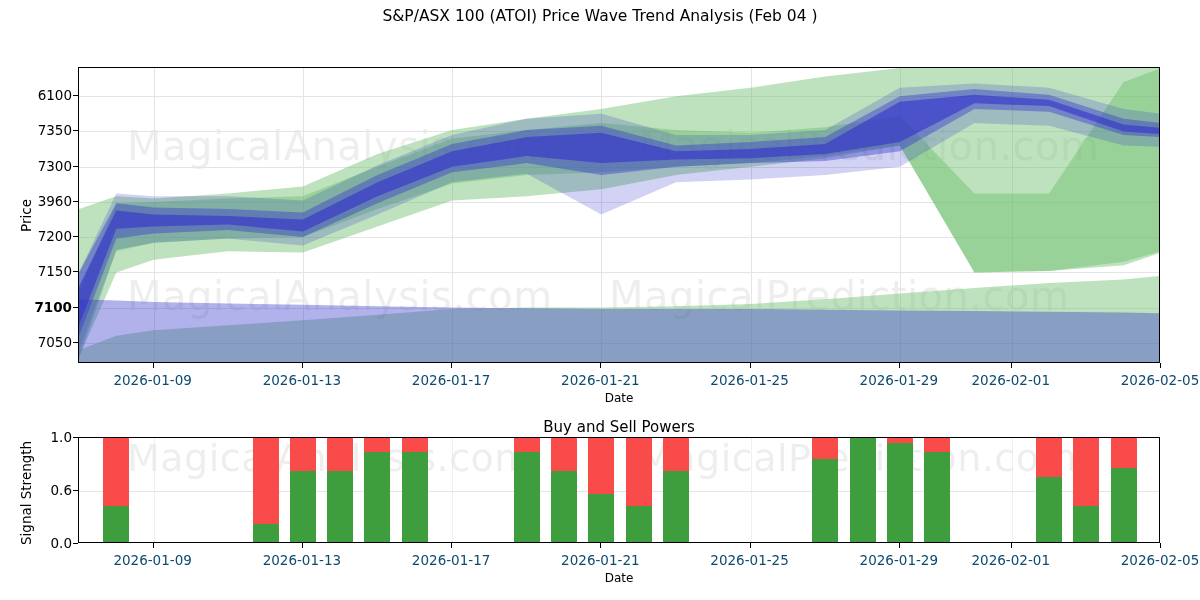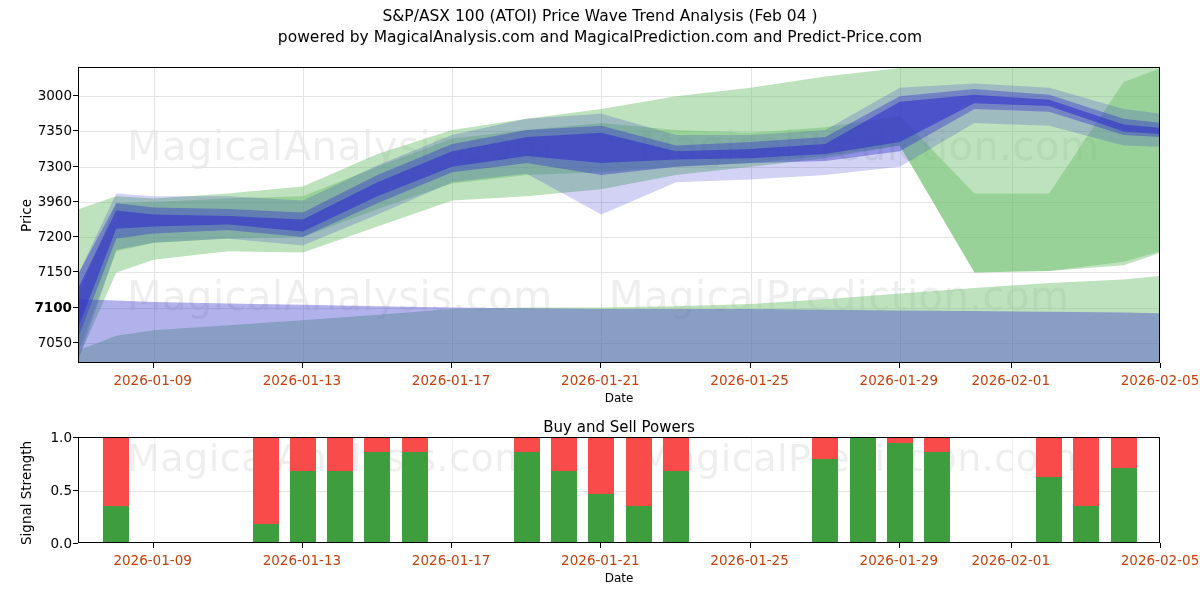--- a/index.html
+++ b/index.html
@@ -16,21 +16,21 @@
   .panel{position:absolute;}
   .plotframe{position:absolute;inset:0;border:1.1px solid #000;box-sizing:border-box;
              overflow:hidden;background:#fff;}
   .gridline{position:absolute;left:0;right:0;height:1px;background:#e4e4e6;}
   .vgridline{position:absolute;top:0;bottom:0;width:1px;background:#e4e4e6;}
 
   .ytick-label{position:absolute;right:0;transform:translateY(-50%);
                font-size:13.5px;text-align:right;white-space:nowrap;color:#000;}
   .ytick-mark{position:absolute;width:5px;height:1px;background:#000;}
   .xtick-label{position:absolute;transform:translateX(-50%);font-size:13.5px;
-               white-space:nowrap;color:#c2410c;text-align:right;}
+               white-space:nowrap;color:#0c4a6e;text-align:right;}
   .xtick-mark{position:absolute;width:1px;height:5px;background:#000;}
 
   .axis-label-x{position:absolute;transform:translateX(-50%);font-size:12px;color:#000;}
   .axis-label-y{position:absolute;transform-origin:0 0;transform:rotate(-90deg);
                 font-size:13.5px;color:#000;white-space:nowrap;}
 
   .subplot-title{position:absolute;transform:translateX(-50%);font-size:15px;color:#000;
                  white-space:nowrap;}
 
   
@@ -45,21 +45,20 @@
   .bar-red{position:absolute;left:0;right:0;}
   .bar-green{position:absolute;left:0;right:0;bottom:0;}
 </style>
 </head>
 <body>
 
 <div id="root">
 
   <div class="title-block">
     <div class="title-line">S&amp;P/ASX 100 (ATOI) Price Wave Trend Analysis (Feb 04 )</div>
-    <div class="title-line">powered by MagicalAnalysis.com and MagicalPrediction.com and Predict-Price.com</div>
   </div>
 
   <div class="panel" id="price-panel" style="left:78px;top:67px;width:1082px;height:296px;">
     <div class="plotframe">
 
       <div class="wm" style="left:48px;top:55px;">MagicalAnalysis.com</div>
       <div class="wm" style="left:560px;top:55px;">MagicalPrediction.com</div>
       <div class="wm" style="left:48px;top:205px;">MagicalAnalysis.com</div>
       <div class="wm" style="left:530px;top:205px;">MagicalPrediction.com</div>
 
@@ -99,21 +98,21 @@
         <div class="ytick-label" style="top: 204.381px; right: 1088px;">7150</div>
         <div class="ytick-mark" style="top: 204.381px; left: -5px;"></div>
         <div class="ytick-label" style="top: 169.143px; right: 1088px;">7200</div>
         <div class="ytick-mark" style="top: 169.143px; left: -5px;"></div>
         <div class="ytick-label" style="top: 133.905px; right: 1088px;">3960</div>
         <div class="ytick-mark" style="top: 133.905px; left: -5px;"></div>
         <div class="ytick-label" style="top: 98.6667px; right: 1088px;">7300</div>
         <div class="ytick-mark" style="top: 98.6667px; left: -5px;"></div>
         <div class="ytick-label" style="top: 63.4286px; right: 1088px;">7350</div>
         <div class="ytick-mark" style="top: 63.4286px; left: -5px;"></div>
-        <div class="ytick-label" style="top: 28.1905px; right: 1088px;">3000</div>
+        <div class="ytick-label" style="top: 28.1905px; right: 1088px;">6100</div>
         <div class="ytick-mark" style="top: 28.1905px; left: -5px;"></div>
       </div>
     <div id="price-xticks">
         <div class="xtick-label" style="left: 74.6207px; top: 305px;">2026-01-09</div>
         <div class="xtick-mark" style="left: 74.6207px; top: 296px;"></div>
         <div class="xtick-label" style="left: 223.862px; top: 305px;">2026-01-13</div>
         <div class="xtick-mark" style="left: 223.862px; top: 296px;"></div>
         <div class="xtick-label" style="left: 373.103px; top: 305px;">2026-01-17</div>
         <div class="xtick-mark" style="left: 373.103px; top: 296px;"></div>
         <div class="xtick-label" style="left: 522.345px; top: 305px;">2026-01-21</div>
@@ -220,21 +219,21 @@
           </div>
           <div class="bar" style="left: 1031.69px; width: 26px; height: 106px;">
             <div class="bar-red" style="background: rgb(250, 75, 75); bottom: 74.2px; height: 31.8px;"></div>
             <div class="bar-green" style="background: rgb(62, 158, 62); height: 74.2px;"></div>
           </div>
         </div>
     </div>
     <div id="power-yticks">
         <div class="ytick-label" style="top: 106px; right: 1088px;">0.0</div>
         <div class="ytick-mark" style="top: 106px; left: -5px;"></div>
-        <div class="ytick-label" style="top: 53px; right: 1088px;">0.5</div>
+        <div class="ytick-label" style="top: 53px; right: 1088px;">0.6</div>
         <div class="ytick-mark" style="top: 53px; left: -5px;"></div>
         <div class="ytick-label" style="top: 0px; right: 1088px;">1.0</div>
         <div class="ytick-mark" style="top: 0px; left: -5px;"></div>
       </div>
     <div id="power-xticks">
         <div class="xtick-label" style="left: 74.6207px; top: 115px;">2026-01-09</div>
         <div class="xtick-mark" style="left: 74.6207px; top: 106px;"></div>
         <div class="xtick-label" style="left: 223.862px; top: 115px;">2026-01-13</div>
         <div class="xtick-mark" style="left: 223.862px; top: 106px;"></div>
         <div class="xtick-label" style="left: 373.103px; top: 115px;">2026-01-17</div>

